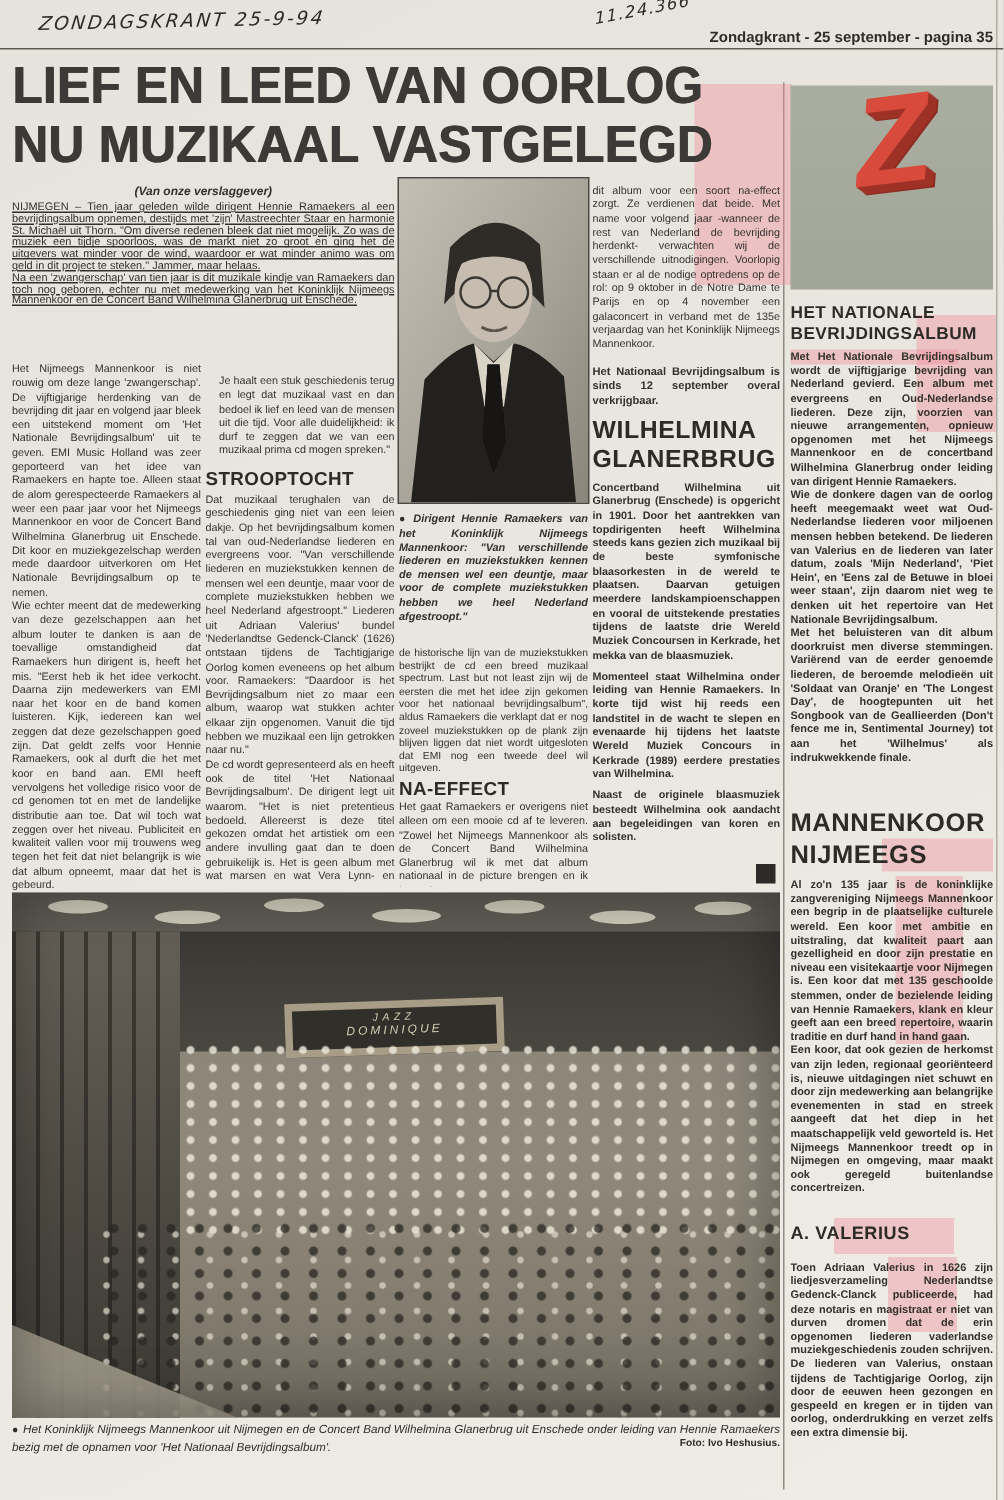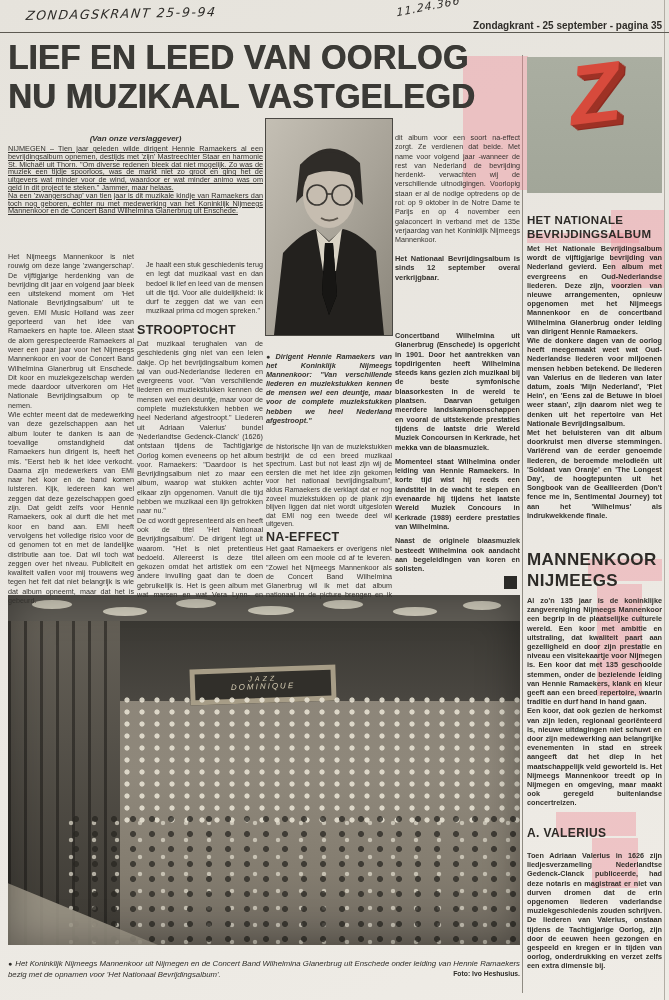--- a/index.html
+++ b/index.html
@@ -28,21 +28,21 @@
 
   .pink { background:rgba(238,142,156,0.42); z-index:1; }
   .pink-headline { left:463px; top:56px; width:65px; height:134px; }
   .pink-s1a { left:527px; top:233px; width:112px; height:10px; }
   .pink-s1b { left:611px; top:210px; width:53px; height:78px; }
   .pink-s2a { left:588px; top:559px; width:74px; height:22px; }
   .pink-s2b { left:597px; top:584px; width:45px; height:112px; }
   .pink-s3a { left:556px; top:812px; width:80px; height:24px; }
   .pink-s3b { left:592px; top:838px; width:46px; height:50px; }
 
-  .txt { z-index:2;margin-top:11px; }
+  .txt { z-index:2; }
   .byline { left:8px; top:123px; width:255px; text-align:center; font-size:8px; font-style:italic; font-weight:bold; }
   .intro { left:8px; top:134px; width:255px; height:84px; font-size:7.3px; line-height:7.8px; text-align:justify; overflow:hidden;text-decoration:underline; }
 
   .body-col { font-size:7.2px; line-height:9.3px; text-align:justify; white-space:pre-line; overflow:hidden; color:#34322e; }
   .col1-body { left:8px; top:241px; width:126px; height:364px; }
   .col2-lead { left:146px; top:249px; width:117px; height:66px; }
   .col-heading { font-weight:bold; font-size:12.5px; letter-spacing:0.3px; color:#2d2b27; }
   .h-stroop { left:137px; top:312px; }
   .col2-body { left:137px; top:328px; width:126px; height:262px; }
 
@@ -175,20 +175,24 @@
   </div>
   <div class="abs txt portrait-caption">
     <span class="bullet">●</span><span>Dirigent Hennie Ramaekers van het Koninklijk Nijmeegs Mannenkoor: "Van verschillende liederen en muziekstukken kennen de mensen wel een deuntje, maar voor de complete muziekstukken hebben we heel Nederland afgestroopt."</span>
   </div>
   <div class="abs txt body-col col3-body">de historische lijn van de muziekstukken bestrijkt de cd een breed muzikaal spectrum. Last but not least zijn wij de eersten die met het idee zijn gekomen voor het nationaal bevrijdingsalbum", aldus Ramaekers die verklapt dat er nog zoveel muziekstukken op de plank zijn blijven liggen dat niet wordt uitgesloten dat EMI nog een tweede deel wil uitgeven.</div>
   <div class="abs txt col-heading h-naeffect">NA-EFFECT</div>
   <div class="abs txt body-col col3-body2">Het gaat Ramaekers er overigens niet alleen om een mooie cd af te leveren. "Zowel het Nijmeegs Mannenkoor als de Concert Band Wilhelmina Glanerbrug wil ik met dat album nationaal in de picture brengen en ik hoop dat</div>
 
   <div class="abs txt body-col col4-body1">dit album voor een soort na-effect zorgt. Ze verdienen dat beide. Met name voor volgend jaar -wanneer de rest van Nederland de bevrijding herdenkt- verwachten wij de verschillende uitnodigingen. Voorlopig staan er al de nodige optredens op de rol: op 9 oktober in de Notre Dame te Parijs en op 4 november een galaconcert in verband met de 135e verjaardag van het Koninklijk Nijmeegs Mannenkoor.</div>
   <div class="abs txt availability">Het Nationaal Bevrijdingsalbum is sinds 12 september overal verkrijgbaar.</div>
+  <div class="abs txt big-heading h-wilhelmina">
+    <div>WILHELMINA</div>
+    <div>GLANERBRUG</div>
+  </div>
   <div class="abs txt col4-body2">
     <p>Concertband Wilhelmina uit Glanerbrug (Enschede) is opgericht in 1901. Door het aantrekken van topdirigenten heeft Wilhelmina steeds kans gezien zich muzikaal bij de beste symfonische blaasorkesten in de wereld te plaatsen. Daarvan getuigen meerdere landskampioenschappen en vooral de uitstekende prestaties tijdens de laatste drie Wereld Muziek Concoursen in Kerkrade, het mekka van de blaasmuziek.</p>
     <p>Momenteel staat Wilhelmina onder leiding van Hennie Ramaekers. In korte tijd wist hij reeds een landstitel in de wacht te slepen en evenaarde hij tijdens het laatste Wereld Muziek Concours in Kerkrade (1989) eerdere prestaties van Wilhelmina.</p>
     <p>Naast de originele blaasmuziek besteedt Wilhelmina ook aandacht aan begeleidingen van koren en solisten.</p>
   </div>
   <div class="abs end-square"></div>
 
   <div class="abs sidebar-rule"></div>
   <div class="abs service-box">
     <div class="z-letter">Z</div>

